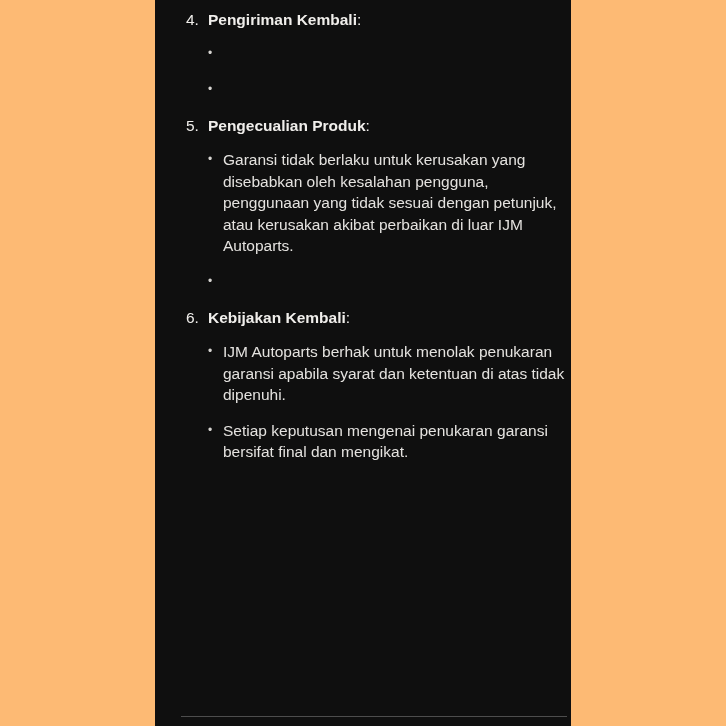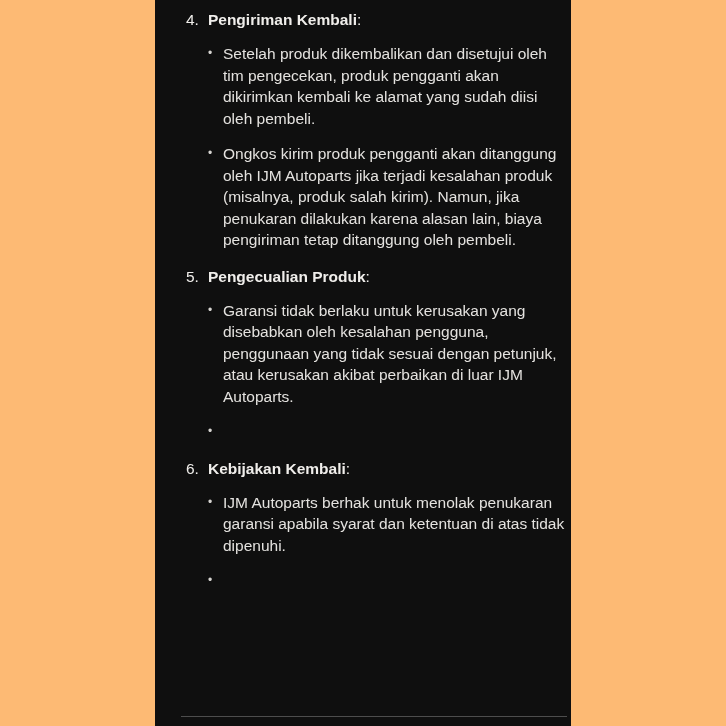--- a/index.html
+++ b/index.html
@@ -75,43 +75,42 @@
 </head>
 <body>
 
 <div class="screen">
   <div class="content">
     <div>
         <div class="section">
           <div class="heading"><span class="num">4.</span><span class="title">Pengiriman Kembali</span><span class="colon">:</span></div>
           <div class="bullet">
             <span class="marker">•</span>
-            <span class="bullet-text">Setelah produk dikembalikan dan disetujui oleh tim pengecekan, produk pengganti akan dikirimkan kembali ke alamat yang sudah diisi oleh pembeli.</span>
           </div>
           <div class="bullet">
             <span class="marker">•</span>
-            <span class="bullet-text">Ongkos kirim produk pengganti akan ditanggung oleh IJM Autoparts jika terjadi kesalahan produk (misalnya, produk salah kirim). Namun, jika penukaran dilakukan karena alasan lain, biaya pengiriman tetap ditanggung oleh pembeli.</span>
           </div>
         </div>
         <div class="section">
           <div class="heading"><span class="num">5.</span><span class="title">Pengecualian Produk</span><span class="colon">:</span></div>
           <div class="bullet">
             <span class="marker">•</span>
             <span class="bullet-text">Garansi tidak berlaku untuk kerusakan yang disebabkan oleh kesalahan pengguna, penggunaan yang tidak sesuai dengan petunjuk, atau kerusakan akibat perbaikan di luar IJM Autoparts.</span>
           </div>
           <div class="bullet">
             <span class="marker">•</span>
           </div>
         </div>
         <div class="section">
           <div class="heading"><span class="num">6.</span><span class="title">Kebijakan Kembali</span><span class="colon">:</span></div>
           <div class="bullet">
             <span class="marker">•</span>
             <span class="bullet-text">IJM Autoparts berhak untuk menolak penukaran garansi apabila syarat dan ketentuan di atas tidak dipenuhi.</span>
           </div>
           <div class="bullet">
             <span class="marker">•</span>
+            <span class="bullet-text">Setiap keputusan mengenai penukaran garansi bersifat final dan mengikat.</span>
           </div>
         </div>
       </div>
     <div class="divider"></div>
   </div>
 </div>
 
 </body></html>

